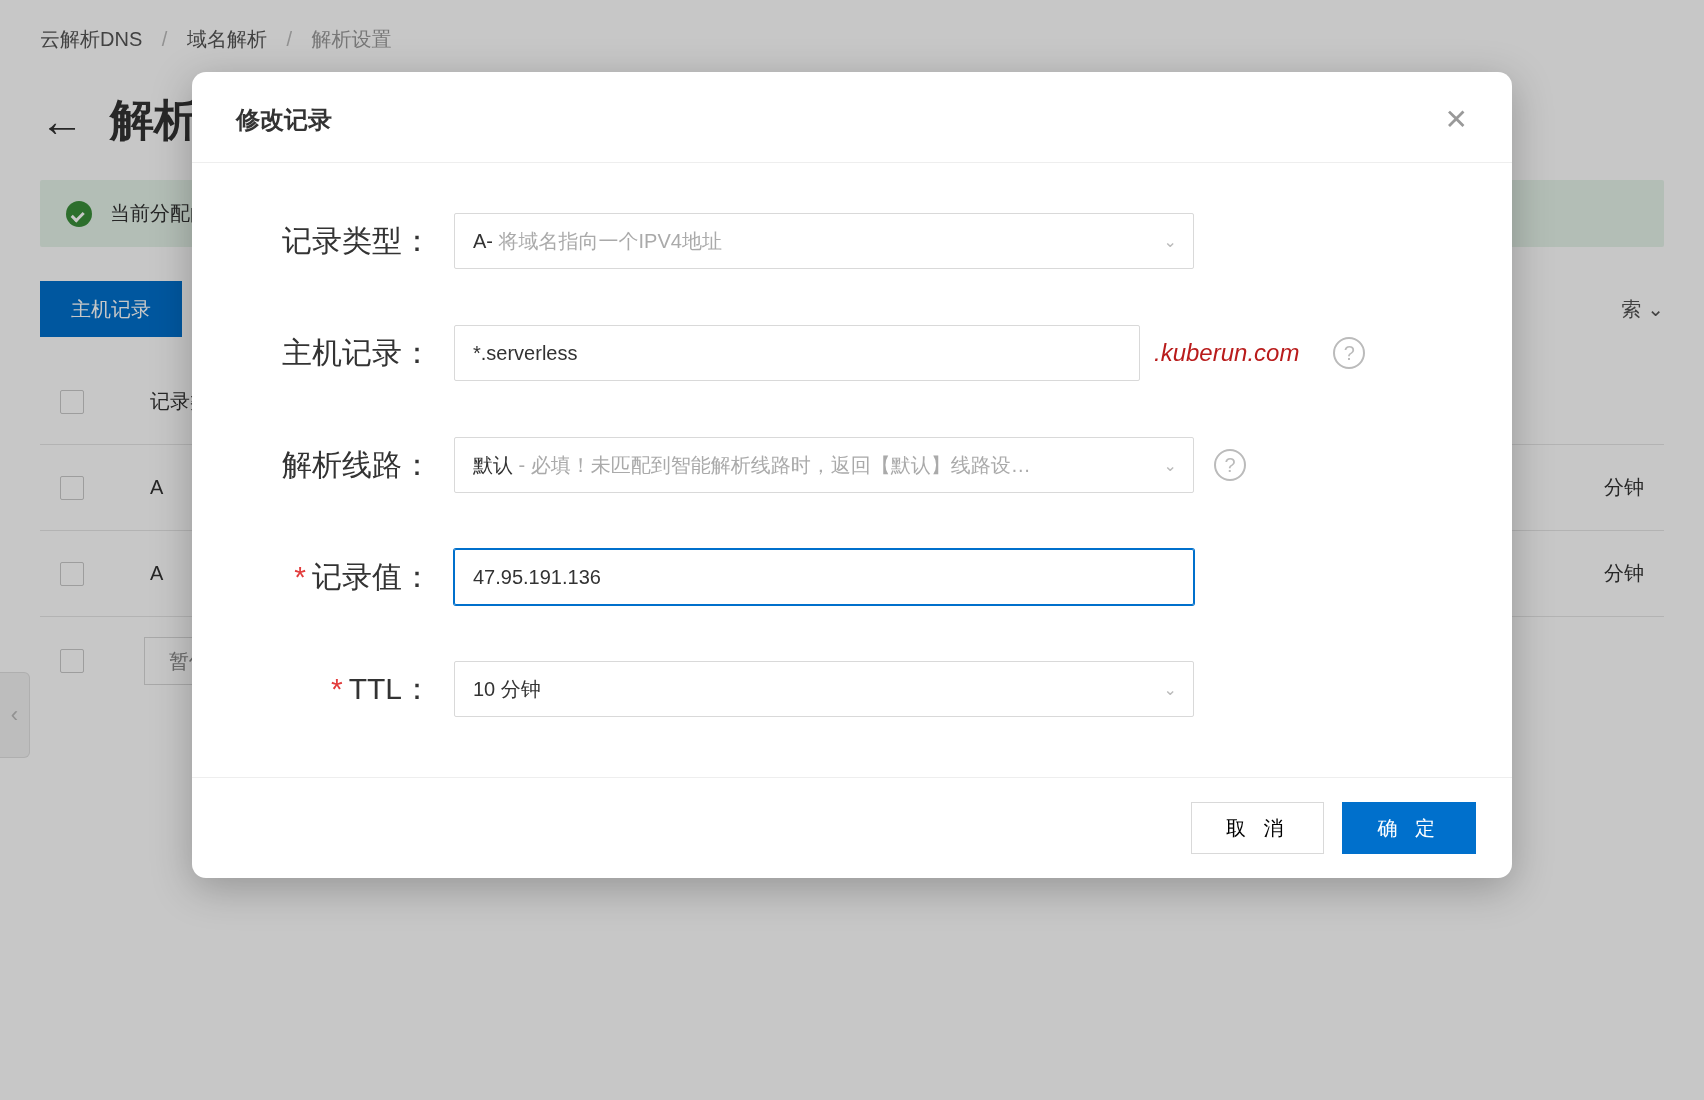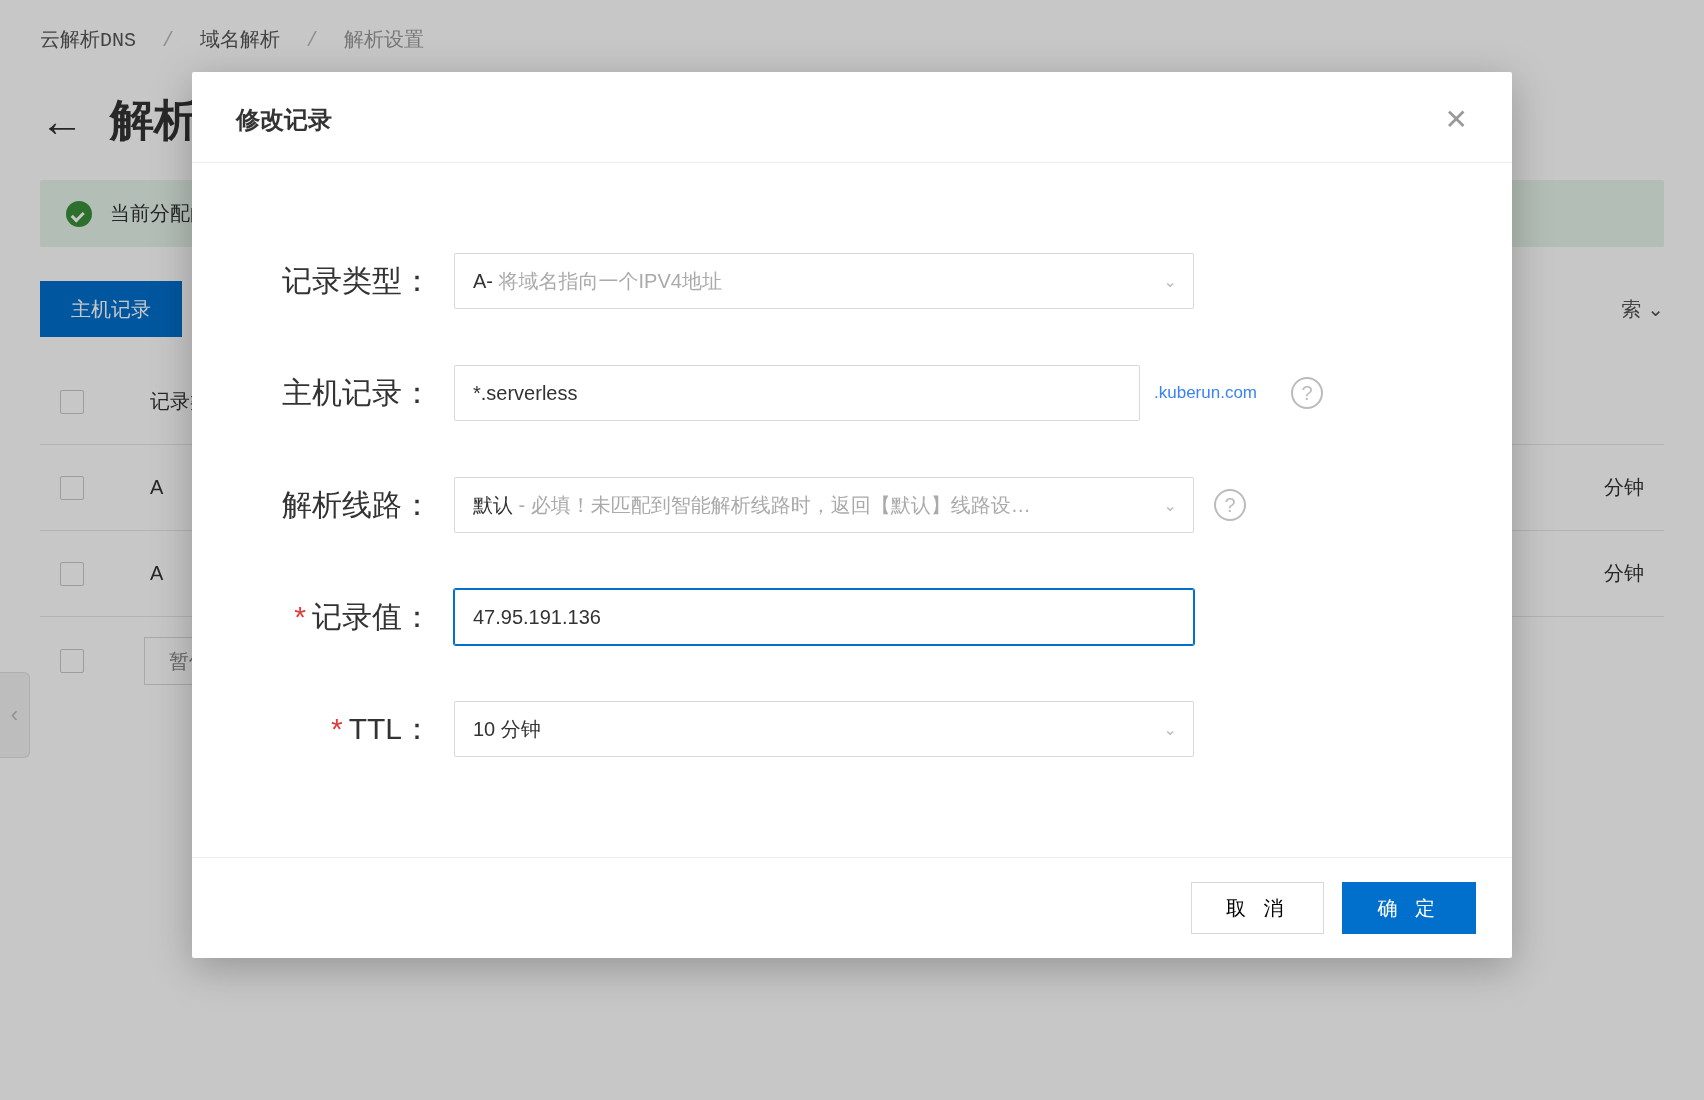--- a/index.html
+++ b/index.html
@@ -1,21 +1,21 @@
 <!DOCTYPE html>
 <html><head>
 <meta charset="utf-8">
 <style>
   * { box-sizing: border-box; margin: 0; padding: 0; }
   html, body { width: 1704px; height: 1100px; font-family: "PingFang SC", "Microsoft YaHei", Arial, sans-serif; background: #fff; color: #333; }
   body { position: relative; overflow: hidden; }
 
   
   .page { width: 100%; height: 100%; padding: 0 40px; }
-  .breadcrumb { padding: 26px 0 20px; font-size: 20px; color: #999; font-family: Liberation Mono, monospace; }
+  .breadcrumb { padding: 26px 0 20px; font-size: 20px; color: #999; }
   .breadcrumb .crumb { color: #555; }
   .breadcrumb .crumb.current { color: #999; }
   .breadcrumb .sep { margin: 0 14px; color: #bbb; }
 
   .title-row { display: flex; align-items: center; gap: 26px; margin: 18px 0 30px; }
   .back-arrow { font-size: 44px; cursor: pointer; }
   .page-title { font-size: 44px; font-weight: 600; }
 
   .banner { display: flex; align-items: center; gap: 18px; background: #e6f4ea; padding: 20px 26px; border-radius: 2px; margin-bottom: 34px; }
   .banner-icon { width: 26px; height: 26px; border-radius: 50%; background: #3a8f3a; position: relative; flex-shrink: 0; }
@@ -40,42 +40,42 @@
   .sort-icon::before { top: 0; border-bottom: 6px solid #bbb; }
   .sort-icon::after { bottom: 0; border-top: 6px solid #bbb; }
   .tbl-action { display: flex; align-items: center; gap: 14px; padding: 20px 0; }
   .tbl-action .chk { width: 90px; display:flex; align-items:center; padding:0 20px; }
   .btn.small { height: 48px; padding: 0 24px; font-size: 20px; color: #888; }
 
   .side-flag { position: absolute; left: 0; top: 672px; width: 30px; height: 86px; background: #f2f2f2; border: 1px solid #e0e0e0; border-left: none; border-radius: 0 6px 6px 0; display: flex; align-items: center; justify-content: center; color: #bbb; font-size: 22px; }
 
   
   .overlay { position: absolute; inset: 0; background: rgba(0,0,0,0.22); display: flex; align-items: flex-start; justify-content: center; }
-  .modal { width: 1320px; margin-top: 72px; background: #fff; border-radius: 2px; box-shadow: 0 10px 40px rgba(0,0,0,0.25); display: flex; flex-direction: column; gap: 40px; }
+  .modal { width: 1320px; margin-top: 72px; background: #fff; border-radius: 14px; box-shadow: 0 10px 40px rgba(0,0,0,0.25); display: flex; flex-direction: column; }
   .modal-header { display: flex; align-items: center; justify-content: space-between; padding: 32px 44px 26px; border-bottom: 1px solid #eee; }
   .modal-title { font-size: 24px; font-weight: 600; }
   .close-x { font-size: 28px; color: #999; cursor: pointer; line-height: 1; }
 
   .modal-body { padding: 50px 70px 60px; }
   .form-row { display: flex; align-items: center; margin-bottom: 56px; }
   .form-row:last-child { margin-bottom: 0; align-items: center; }
   .form-label { width: 170px; text-align: right; font-size: 30px; color: #333; flex-shrink: 0; margin-right: 22px; }
   .form-label .req { color: #e23c3c; margin-right: 6px; }
   .form-control { flex: 1; display: flex; align-items: center; position: relative; }
   .select, .input { width: 740px; height: 56px; border: 1px solid #d9d9d9; border-radius: 2px; padding: 0 40px 0 18px; font-size: 20px; display: flex; align-items: center; position: relative; }
   .input.focused { border-color: #0070cc; box-shadow: 0 0 0 1px #0070cc; }
   .select { cursor: pointer; }
   .select-text { color: #333; white-space: nowrap; overflow: hidden; text-overflow: ellipsis; }
   .select-text .prefix { color: #333; }
   .select-text .hint { color: #aaa; }
   .chev { position: absolute; right: 16px; top: 50%; transform: translateY(-50%); color: #bbb; font-size: 16px; pointer-events: none; }
   input.raw { border: none; outline: none; width: 100%; height: 100%; font-size: 20px; background: transparent; color: #333; }
   .host-wrap { display: flex; align-items: center; gap: 14px; }
   .host-input { width: 686px; height: 56px; border: 1px solid #d9d9d9; border-radius: 2px; padding: 0 18px; font-size: 20px; display:flex; align-items:center; }
-  .suffix { font-size: 17px; color: #3b82f6; }
+  .suffix { font-size: 24px; color: #b91c1c; font-style: italic; }
   .help { width: 32px; height: 32px; border: 2px solid #bbb; border-radius: 50%; color: #bbb; display: flex; align-items: center; justify-content: center; font-size: 20px; margin-left: 20px; cursor: pointer; }
 
   .modal-footer { border-top: 1px solid #eee; padding: 24px 36px; display: flex; justify-content: flex-end; gap: 18px; }
   .modal-footer .btn { height: 52px; padding: 12px 34px; letter-spacing: 6px; }
 </style>
 </head>
 <body>
 
 <div class="page">
   <div class="breadcrumb">

